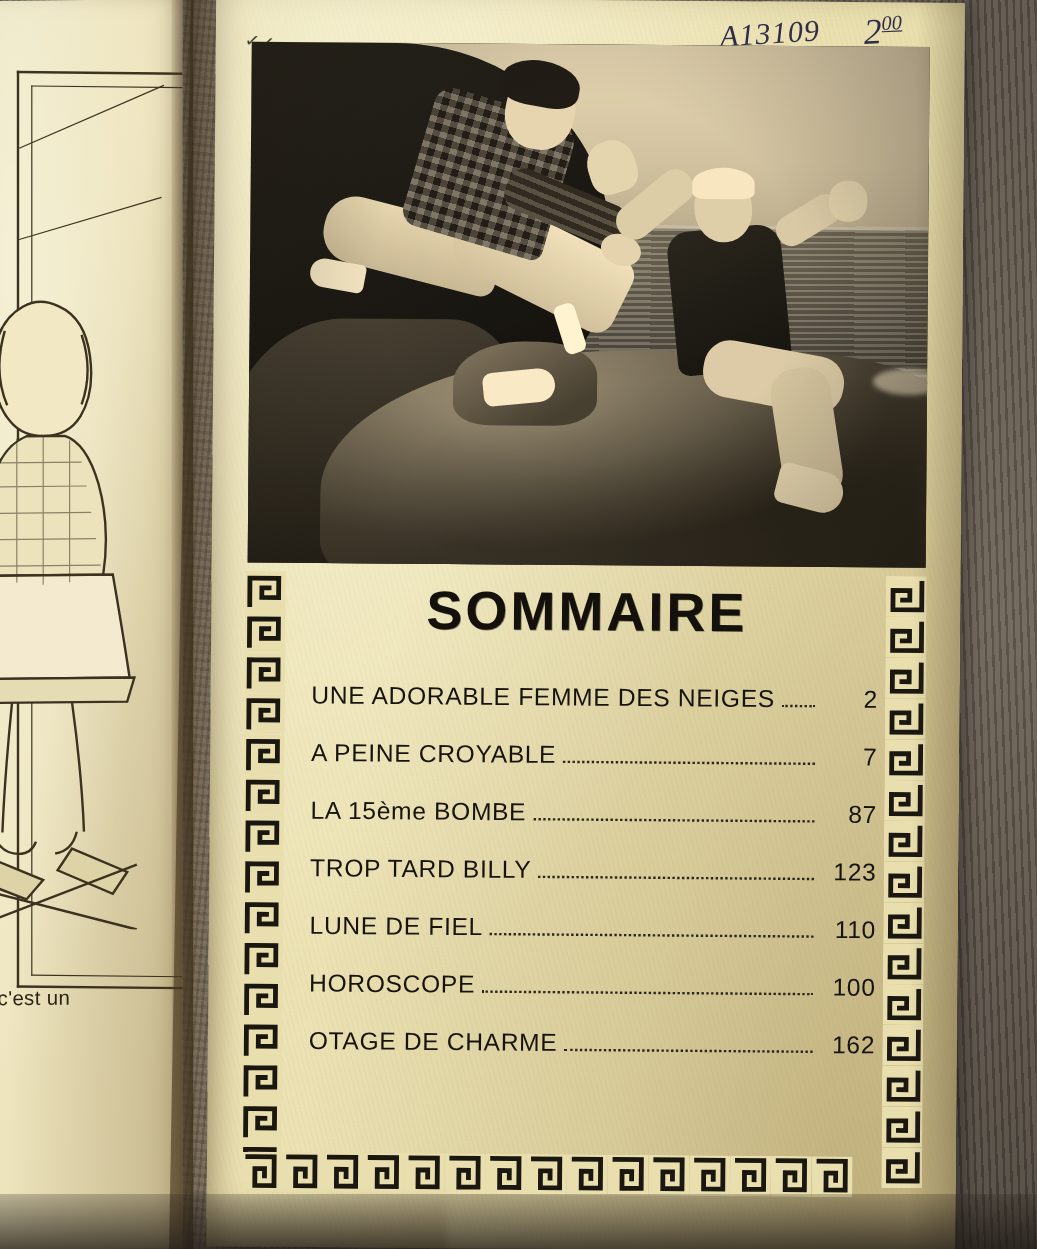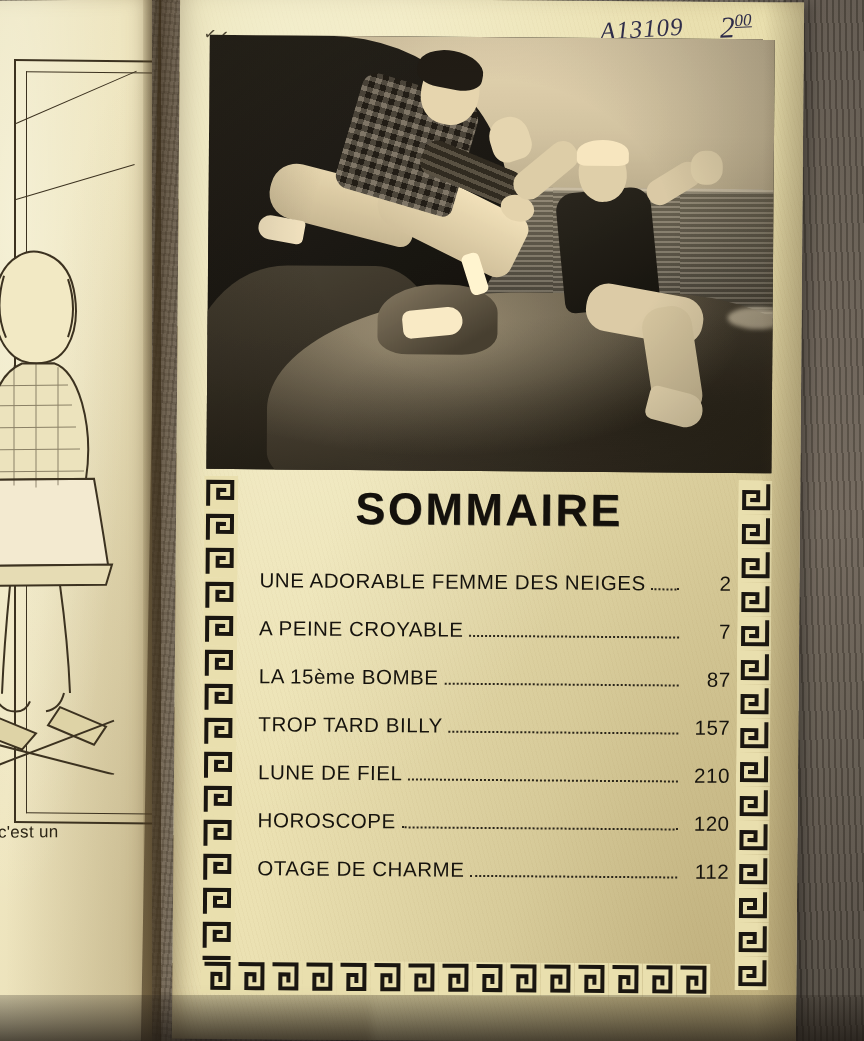--- a/index.html
+++ b/index.html
@@ -813,36 +813,36 @@
               <span class="toc-page">7</span>
             </div>
             <div class="toc-row">
               <span class="toc-label">LA 15ème BOMBE</span>
               <span class="toc-dots"></span>
               <span class="toc-page">87</span>
             </div>
             <div class="toc-row">
               <span class="toc-label">TROP TARD BILLY</span>
               <span class="toc-dots"></span>
-              <span class="toc-page">157</span>
+              <span class="toc-page">123</span>
             </div>
             <div class="toc-row">
               <span class="toc-label">LUNE DE FIEL</span>
               <span class="toc-dots"></span>
-              <span class="toc-page">210</span>
+              <span class="toc-page">110</span>
             </div>
             <div class="toc-row">
               <span class="toc-label">HOROSCOPE</span>
               <span class="toc-dots"></span>
-              <span class="toc-page">120</span>
+              <span class="toc-page">100</span>
             </div>
             <div class="toc-row">
               <span class="toc-label">OTAGE DE CHARME</span>
               <span class="toc-dots"></span>
-              <span class="toc-page">112</span>
+              <span class="toc-page">162</span>
             </div>
           </div>
       </div>
     </div>
 
     <div class="rp-bottom-curl"></div>
     <div class="rp-edge-shadow"></div>
   </div>
 
   <div class="backdrop-bottom"></div>

